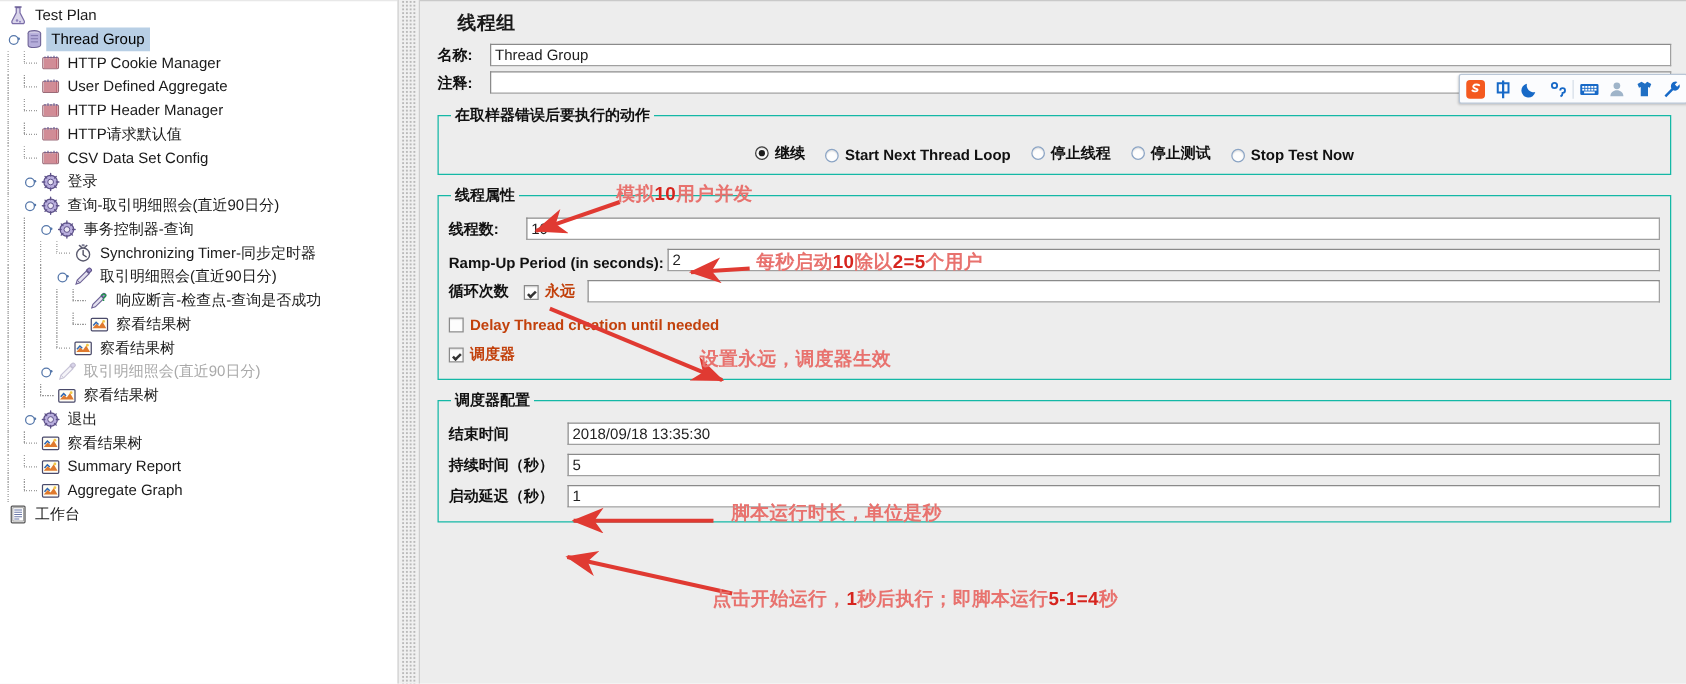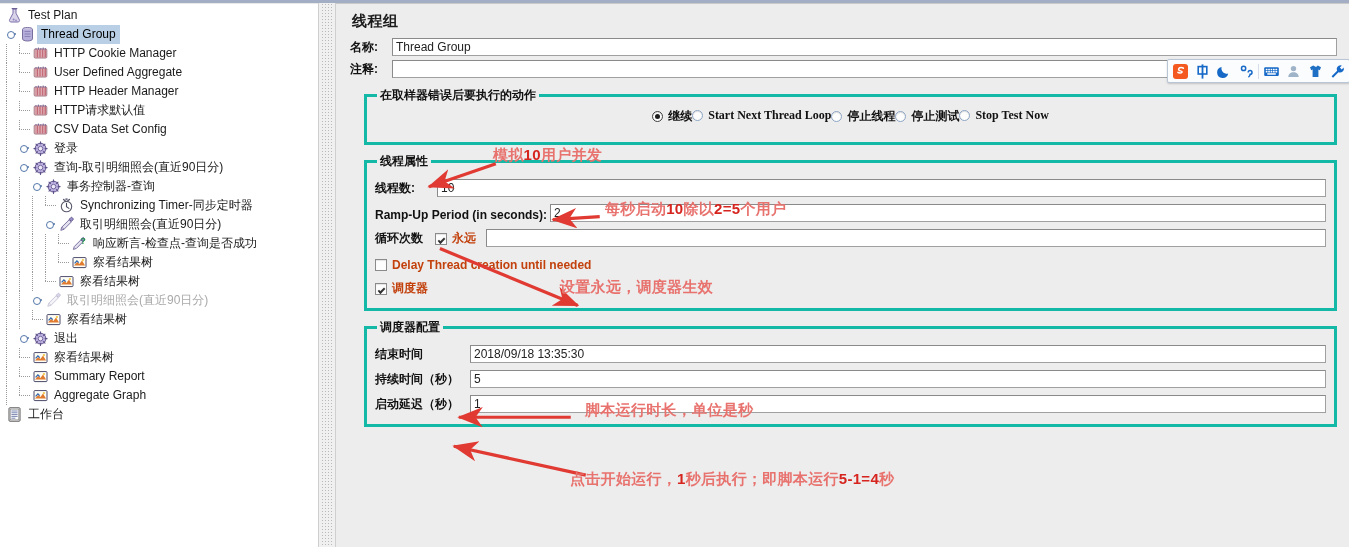--- a/index.html
+++ b/index.html
@@ -3,21 +3,21 @@
 <meta charset="utf-8">
 <style>
   html,body{margin:0;padding:0;}
   body{
     width:1349px;height:547px;overflow:hidden;
     background:#ffffff;
     font-family:"Liberation Sans","DejaVu Sans",sans-serif;
     font-size:12px;color:#000;
     position:relative;
   }
-  .app{position:absolute;inset:0;display:flex;flex-direction:column;}
+  .app{position:absolute;inset:0;display:flex;flex-direction:row;}
   .topline{height:3px;background:#a3aec4;flex:0 0 auto;}
   .body-row{flex:1 1 auto;display:flex;min-height:0;position:relative;}
 
   
   .tree-panel{
     width:318px;flex:0 0 318px;background:#ffffff;
     position:relative;overflow:hidden;
     border-top:1px solid #e8e8e8;
   }
   .tree{padding:2px 0 0 0;}
@@ -75,42 +75,42 @@
     background-image:radial-gradient(#b9b9b9 0.6px, transparent 0.7px);
     background-size:3px 3px;
   }
 
   
   .right-panel{
     flex:1 1 auto;background:#ededed;position:relative;overflow:hidden;
     border-top:1px solid #c9c9c9;
   }
   .rp-inner{padding:6px 12px 0 14px;}
-  .panel-title{font-size:15px;font-weight:bold;color:#1a1a1a;margin:2px 0 6px 2px;letter-spacing:.5px;}
+  .panel-title{font-size:15px;font-weight:bold;color:#1a1a1a;margin:2px 0 6px 16px;letter-spacing:.5px;}
 
   .field-row{display:flex;align-items:center;height:20px;margin-bottom:2px;}
   .field-row .flabel{
     width:42px;flex:0 0 42px;font-size:12px;font-weight:bold;color:#111;
   }
   .txtin{
     flex:1 1 auto;height:18px;line-height:18px;background:#fff;
     border:1px solid #a0a0a0;border-top-color:#8a8a8a;border-left-color:#8a8a8a;
     font-size:12px;color:#222;padding:0 3px;box-sizing:border-box;
     display:flex;align-items:center;
   }
 
   fieldset.grp{
-    border:3px solid #14b8a6;margin:8px 0 0 14px;padding:2px 8px 8px 8px;
+    border:1px solid #14b8a6;margin:8px 0 0 0;padding:2px 8px 8px 8px;
     background:transparent;
   }
   fieldset.grp > legend{
     font-size:12px;font-weight:bold;color:#111;padding:0 3px;margin-left:2px;
   }
 
-  .radio-row{display:flex;align-items:flex-start;justify-content:center;height:26px;margin-top:2px;font-family:Liberation Serif, serif;}
+  .radio-row{display:flex;align-items:flex-end;justify-content:center;gap:16px;height:26px;margin-top:2px;}
   .radio{display:flex;align-items:center;gap:5px;white-space:nowrap;}
   .rdot{
     width:11px;height:11px;border-radius:50%;background:#fdfdfd;
     border:1px solid #8ba4c4;box-sizing:border-box;position:relative;flex:0 0 11px;
     box-shadow:inset 0 1px 1px rgba(0,0,0,.12);
   }
   .radio.on .rdot{border-color:#3e3e3e;}
   .radio.on .rdot::after{
     content:"";position:absolute;left:2px;top:2px;width:5px;height:5px;
     border-radius:50%;background:#1d1d1d;

